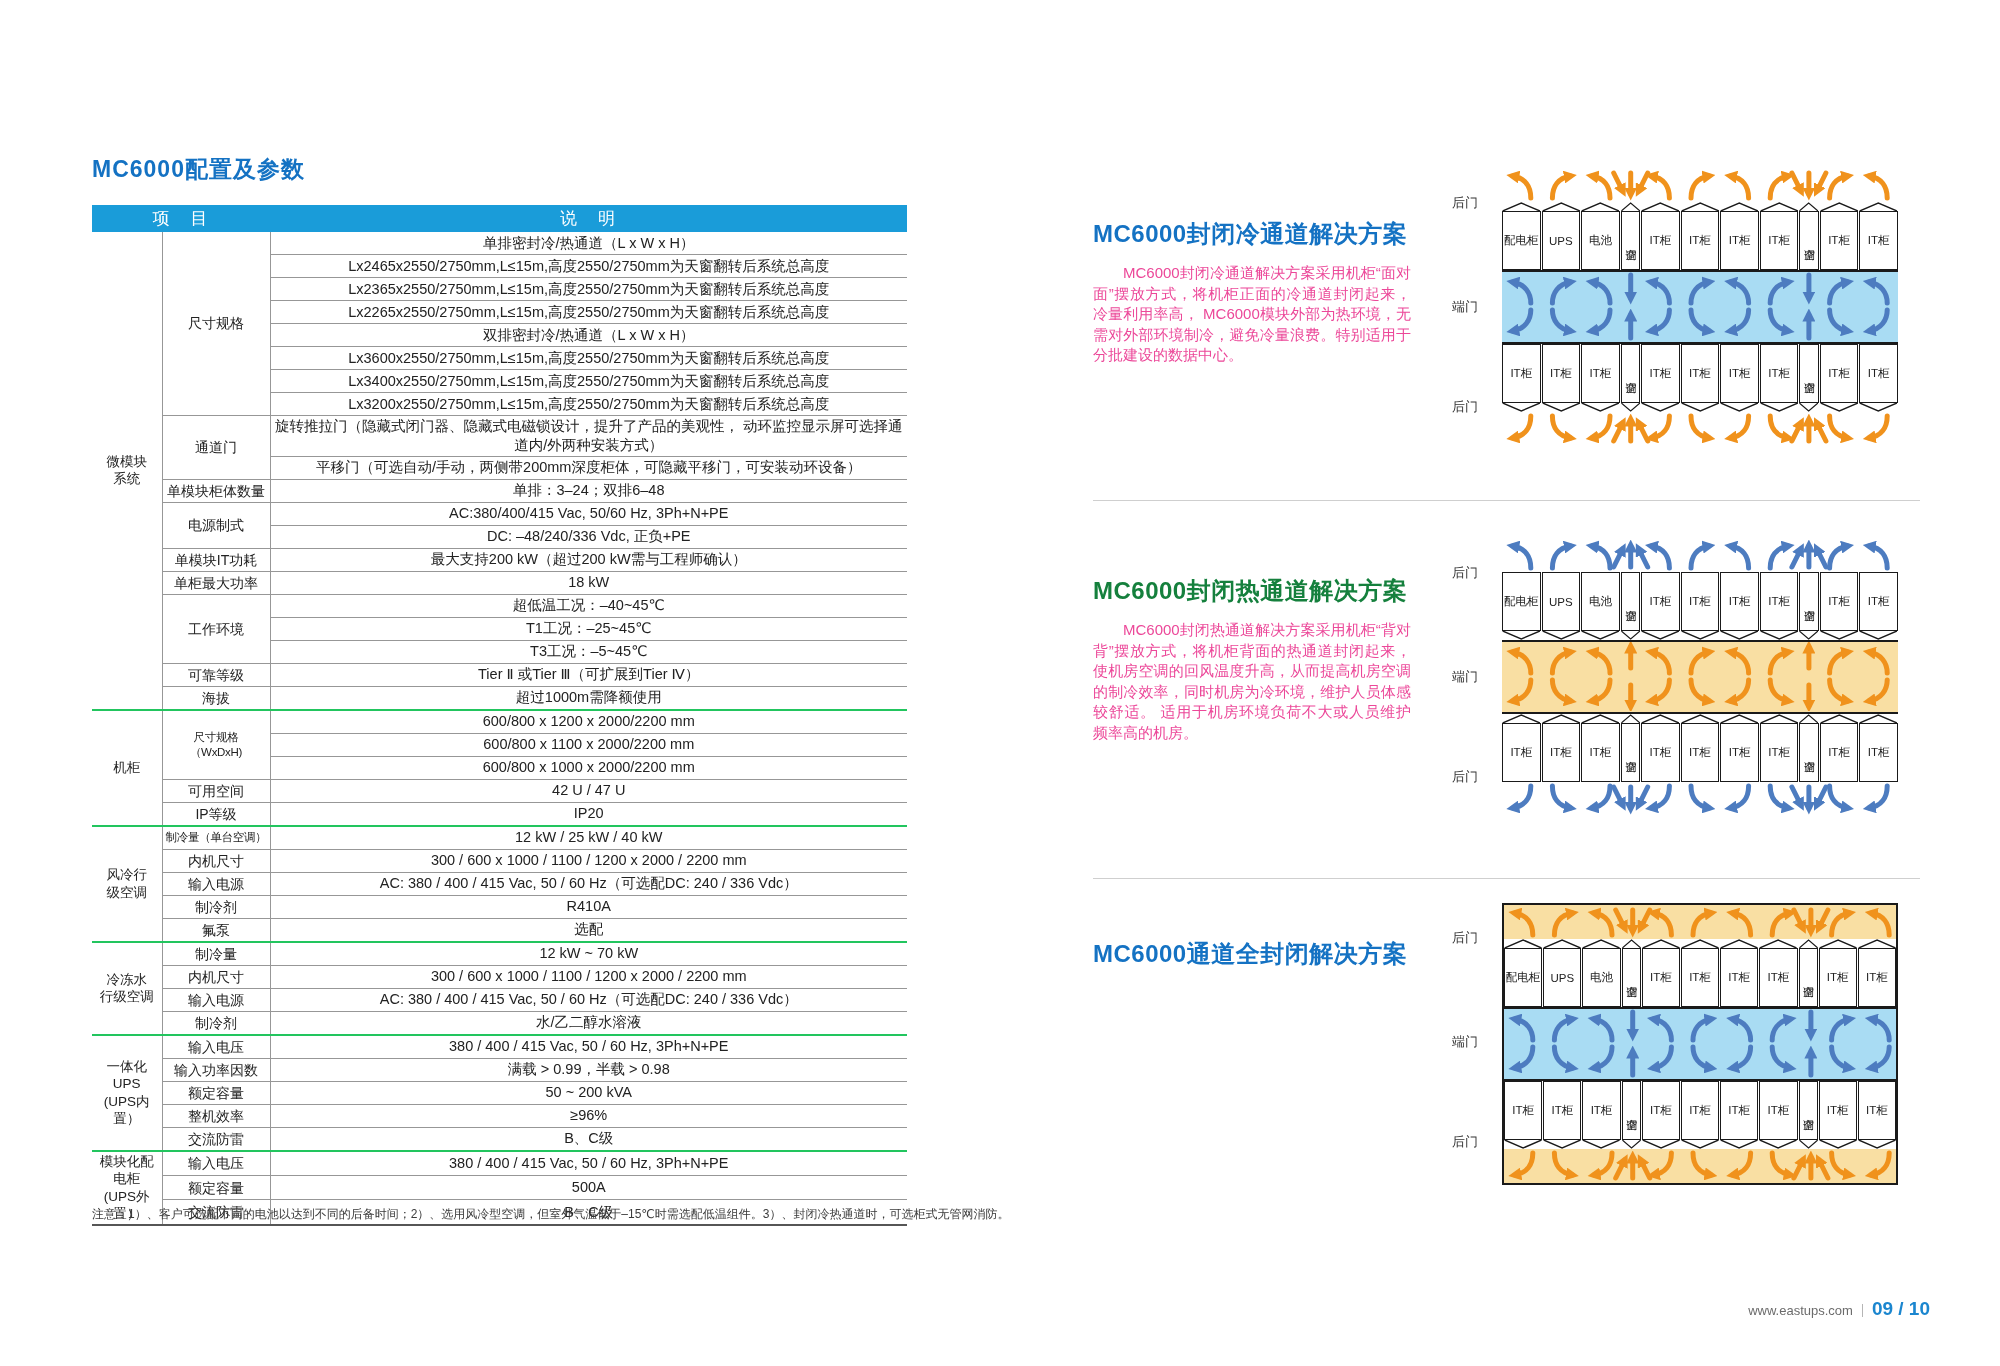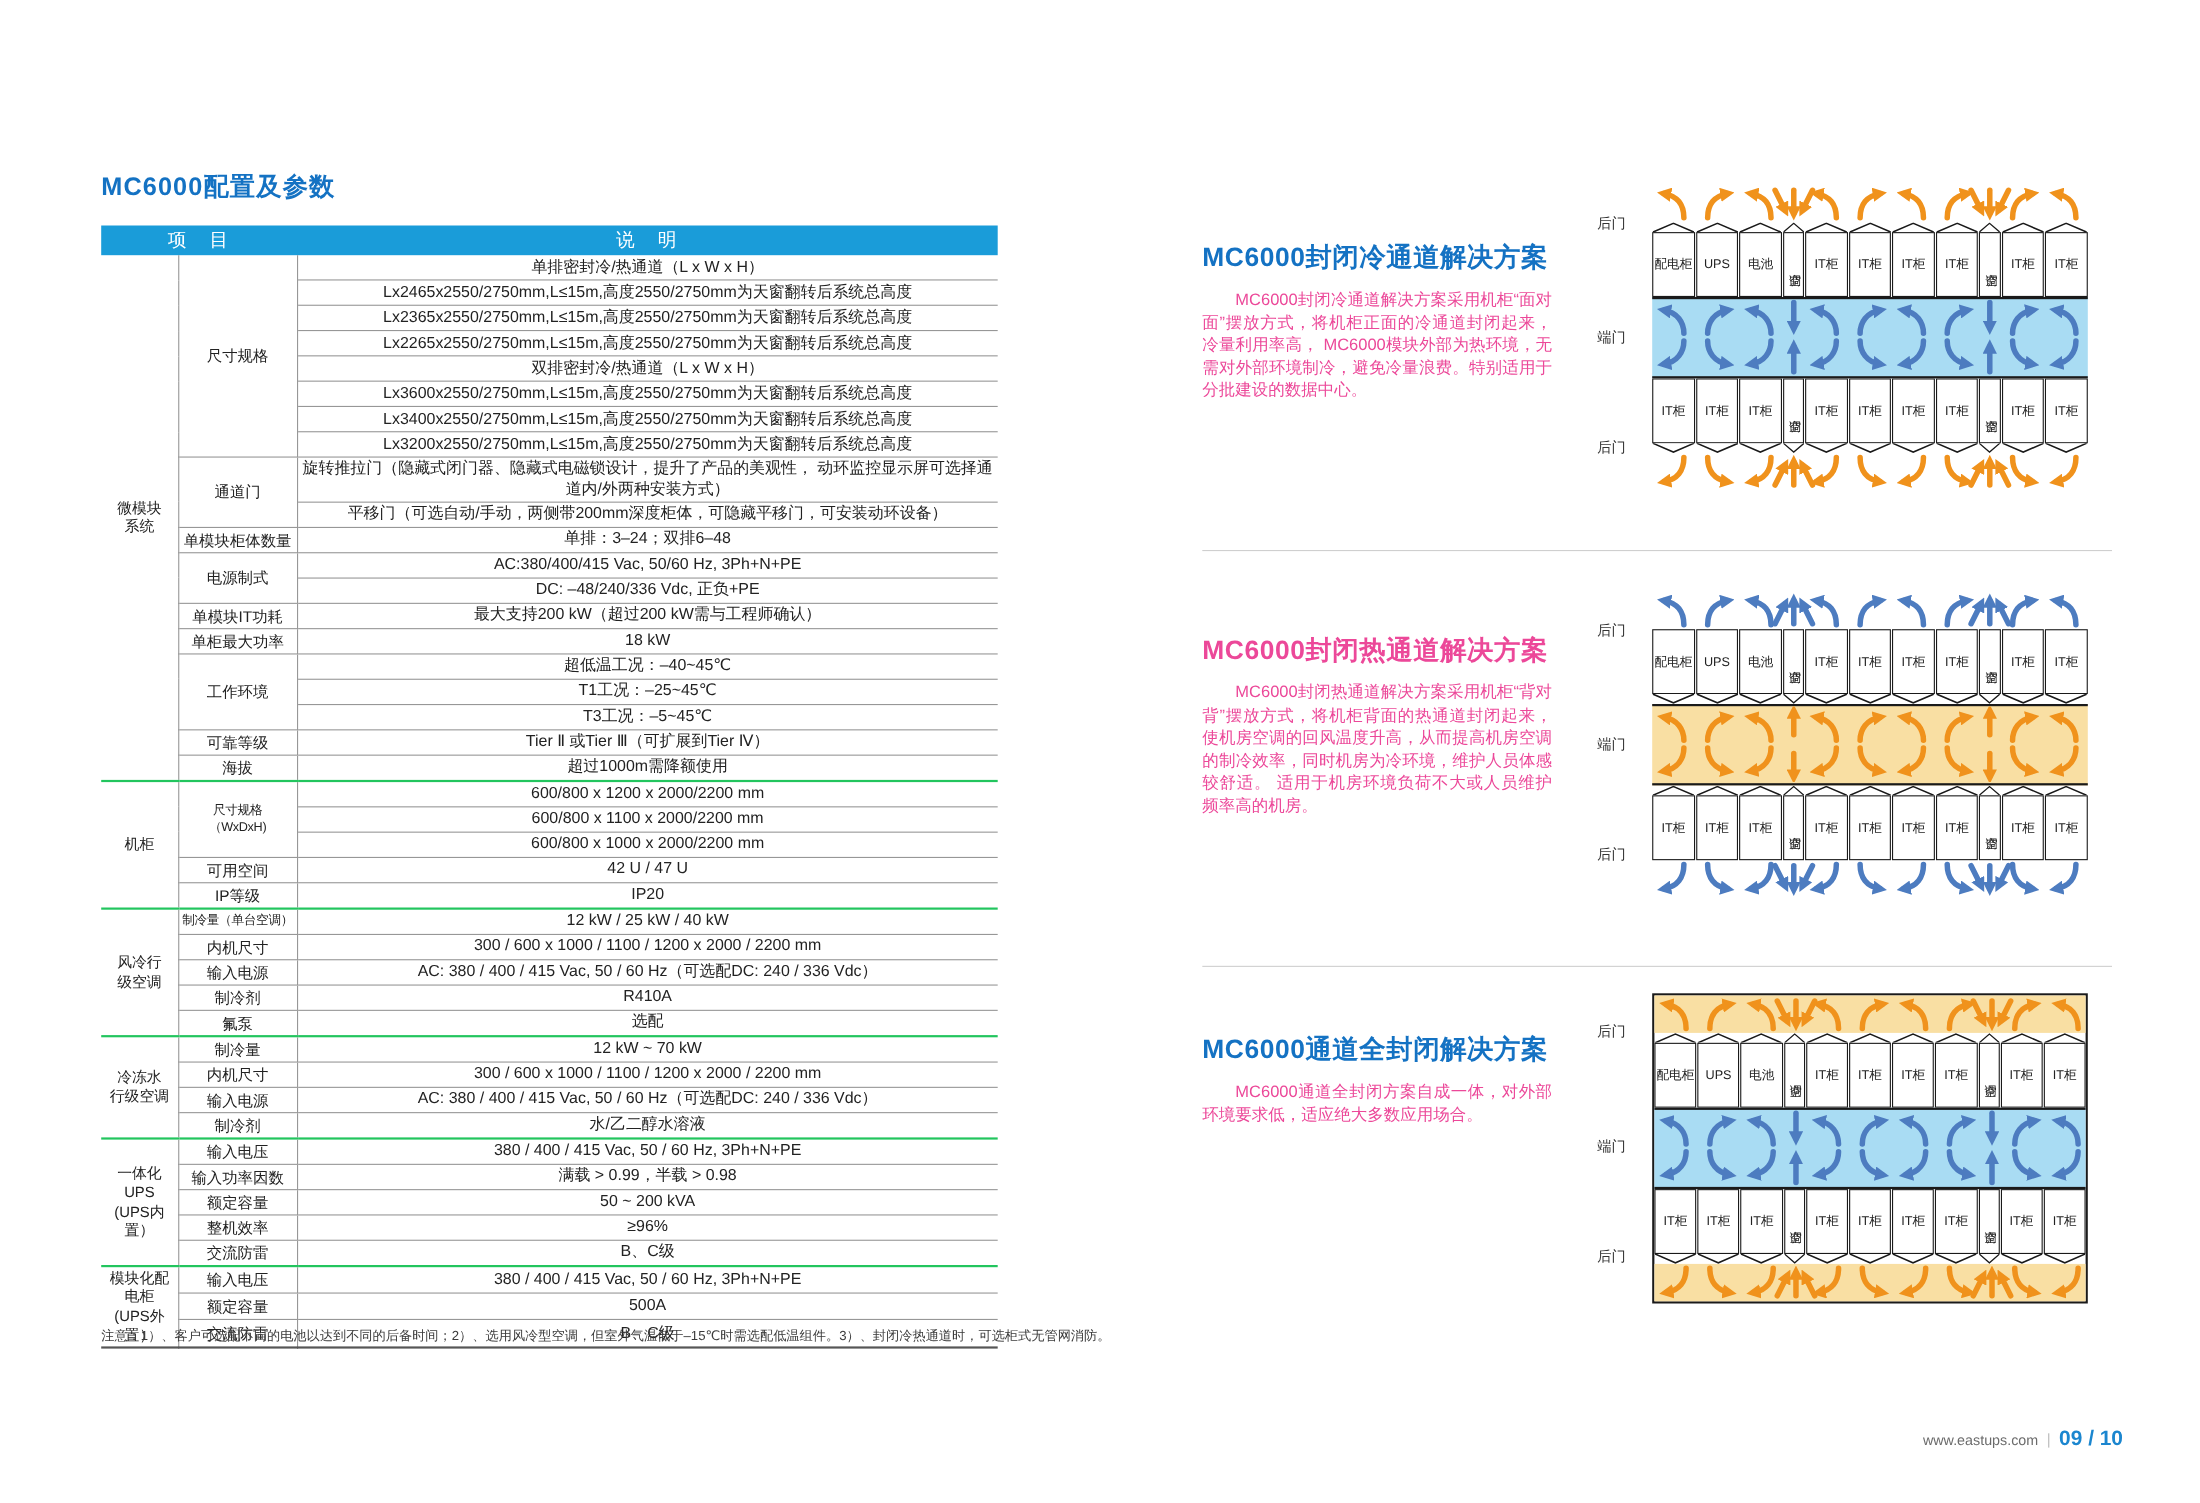--- a/index.html
+++ b/index.html
@@ -239,27 +239,26 @@
     </table>
 
   <div class="note">注意：1）、客户可选配不同的电池以达到不同的后备时间；2）、选用风冷型空调，但室外气温低于–15℃时需选配低温组件。3）、封闭冷热通道时，可选柜式无管网消防。</div>
 
   <section class="sol" style="top:218px">
     <h2 style="color: rgb(20, 114, 195);">MC6000封闭冷通道解决方案</h2>
     <p>MC6000封闭冷通道解决方案采用机柜“面对面”摆放方式，将机柜正面的冷通道封闭起来，冷量利用率高， MC6000模块外部为热环境，无需对外部环境制冷，避免冷量浪费。特别适用于分批建设的数据中心。</p>
   </section>
 
   <section class="sol" style="top:575px">
-    <h2 style="color: #ec4899;">MC6000封闭热通道解决方案</h2>
+    <h2 style="color: #15803d;">MC6000封闭热通道解决方案</h2>
     <p>MC6000封闭热通道解决方案采用机柜“背对背”摆放方式，将机柜背面的热通道封闭起来，使机房空调的回风温度升高，从而提高机房空调的制冷效率，同时机房为冷环境，维护人员体感较舒适。 适用于机房环境负荷不大或人员维护频率高的机房。</p>
   </section>
 
   <section class="sol" style="top:938px">
     <h2 style="color: rgb(20, 114, 195);">MC6000通道全封闭解决方案</h2>
-    <p>MC6000通道全封闭方案自成一体，对外部环境要求低，适应绝大多数应用场合。</p>
   </section>
 
   <div class="divider" style="top:500px"></div>
   <div class="divider" style="top:878px"></div>
 
   <div class="dg" id="dg0" style="top:168px">
       <div class="dg-labels">
         <span style="top:26px">后门</span>
         <span style="top:130px">端门</span>
         <span style="top:230px">后门</span>

